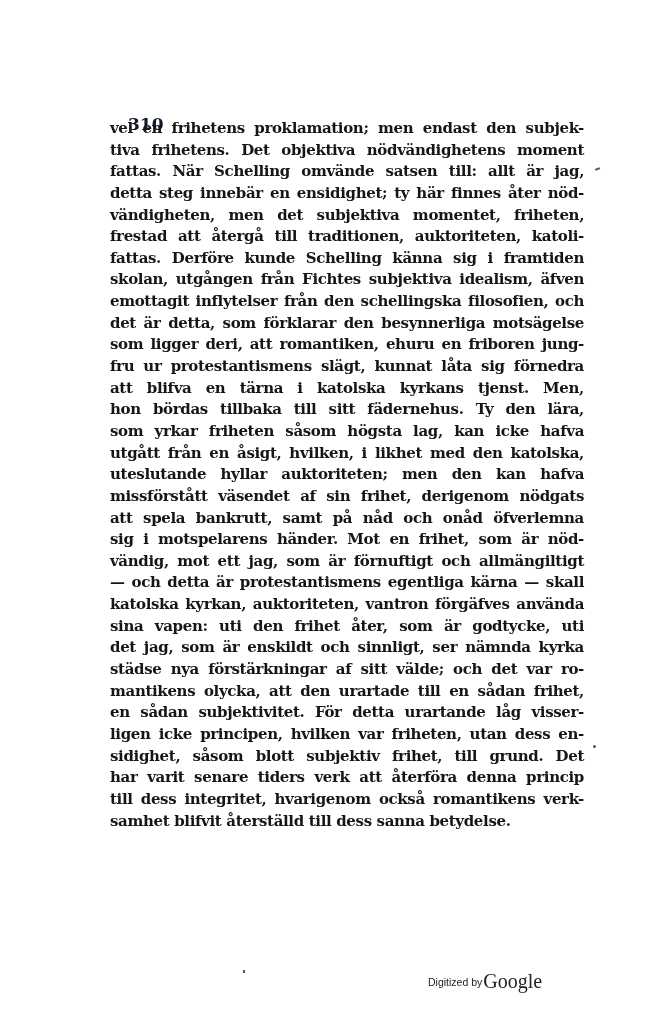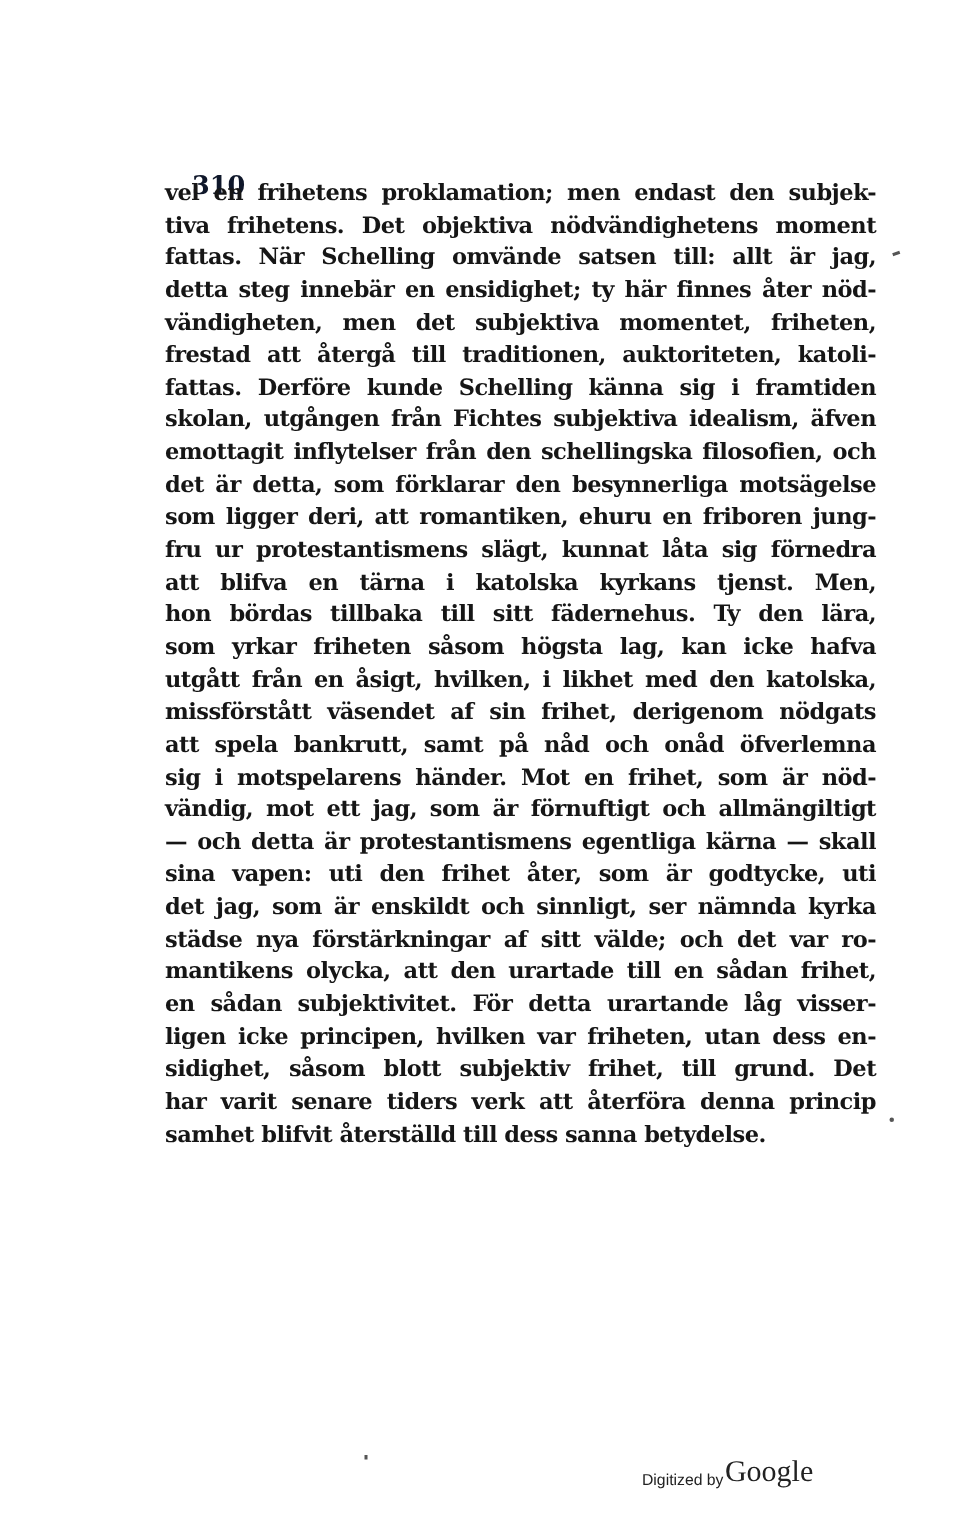--- a/index.html
+++ b/index.html
@@ -9,21 +9,21 @@
     font-family:"DejaVu Serif", serif; font-weight:bold; font-size:17px; color:#0f172a;margin-top:30px;
   }
   .body-text {
     position:absolute; left:110px; top:118px; width:474px;
     font-family:"DejaVu Serif", serif; font-size:15px; line-height:21.65px; color:#161616;
     font-weight:bold; letter-spacing:-0.35px;
   }
   .line { display:block; white-space:nowrap; text-align:justify; text-align-last:justify; height:21.65px; overflow:visible; }
   .line.last { text-align-last:left; }
   .footer-mark {
-    position:absolute; left:428px; top:970px; display:flex; align-items:flex-end; color:#222;
+    position:absolute; left:428px; top:970px; display:flex; align-items:center; color:#222;
   }
   .footer-small { font-family:"Liberation Sans", sans-serif; font-size:10.5px; }
   .footer-brand { font-family:"Liberation Serif", serif; font-size:20px; margin-left:1px; }
   .speck { position:absolute; background:#555; }
 </style>
 </head>
 <body>
 
 <div class="page-number">310</div>
 
@@ -37,33 +37,36 @@
   <span class="line">fattas.  Derföre kunde Schelling känna sig i framtiden</span>
   <span class="line">skolan, utgången från Fichtes subjektiva idealism, äfven</span>
   <span class="line">emottagit inflytelser från den schellingska filosofien, och</span>
   <span class="line">det är detta, som förklarar den besynnerliga motsägelse</span>
   <span class="line">som ligger deri, att romantiken, ehuru en friboren jung-</span>
   <span class="line">fru ur protestantismens slägt, kunnat låta sig förnedra</span>
   <span class="line">att blifva en tärna i katolska kyrkans tjenst.  Men,</span>
   <span class="line">hon bördas tillbaka till sitt fädernehus.  Ty den lära,</span>
   <span class="line">som yrkar friheten såsom högsta lag, kan icke hafva</span>
   <span class="line">utgått från en åsigt, hvilken, i likhet med den katolska,</span>
+  <span class="line">uteslutande hyllar auktoriteten; men den kan hafva</span>
   <span class="line">missförstått väsendet af sin frihet, derigenom nödgats</span>
   <span class="line">att spela bankrutt, samt på nåd och onåd öfverlemna</span>
   <span class="line">sig i motspelarens händer.  Mot en frihet, som är nöd-</span>
   <span class="line">vändig, mot ett jag, som är förnuftigt och allmängiltigt</span>
   <span class="line">— och detta är protestantismens egentliga kärna — skall</span>
+  <span class="line">katolska kyrkan, auktoriteten, vantron förgäfves använda</span>
   <span class="line">sina vapen: uti den frihet åter, som är godtycke, uti</span>
   <span class="line">det jag, som är enskildt och sinnligt, ser nämnda kyrka</span>
   <span class="line">städse nya förstärkningar af sitt välde; och det var ro-</span>
   <span class="line">mantikens olycka, att den urartade till en sådan frihet,</span>
   <span class="line">en sådan subjektivitet.  För detta urartande låg visser-</span>
   <span class="line">ligen icke principen, hvilken var friheten, utan dess en-</span>
   <span class="line">sidighet, såsom blott subjektiv frihet, till grund.  Det</span>
   <span class="line">har varit senare tiders verk att återföra denna princip</span>
+  <span class="line">till dess integritet, hvarigenom också romantikens verk-</span>
   <span class="line last">samhet blifvit återställd till dess sanna betydelse.</span>
 </div>
 
 <div class="speck" style="left:595px;top:168px;width:5px;height:2px;transform:rotate(-20deg);"></div>
 <div class="speck" style="left:593px;top:745px;width:3px;height:3px;border-radius:50%;"></div>
 <div class="speck" style="left:243px;top:970px;width:2px;height:3px;"></div>
 
 <div class="footer-mark">
   <span class="footer-small">Digitized by</span>
   <span class="footer-brand">Google</span>

